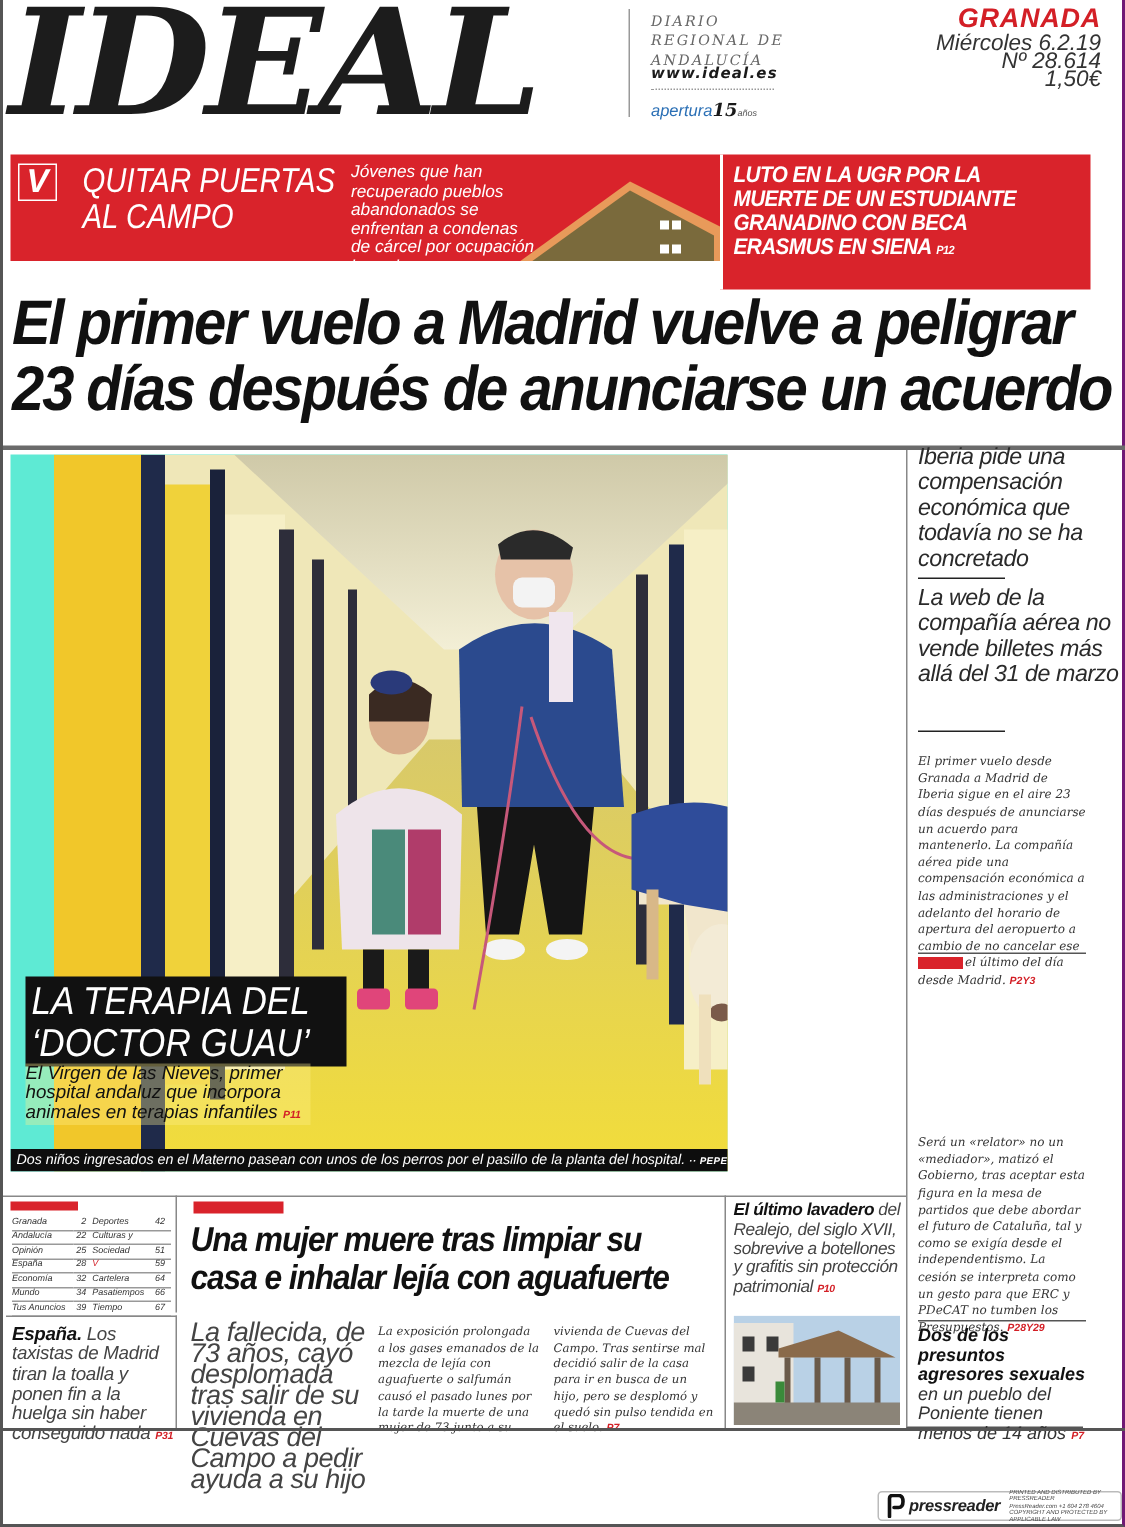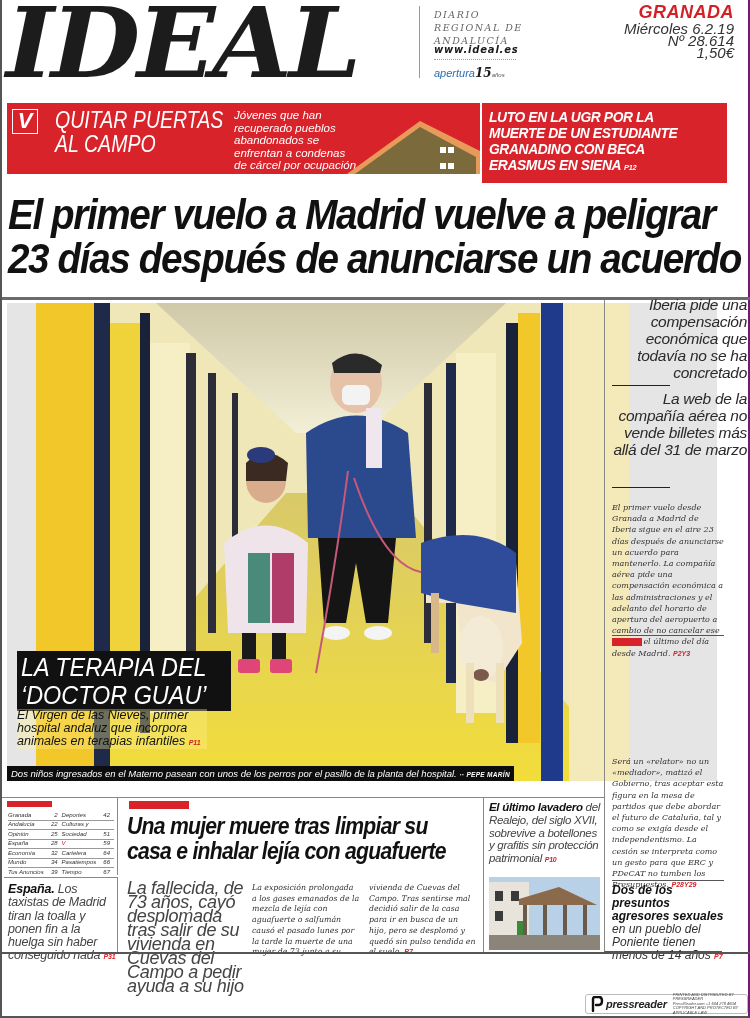--- a/index.html
+++ b/index.html
@@ -19,41 +19,41 @@
   .edition { position: absolute; right: 14px; top: 2px; text-align: right; }
   .edition .city { font-weight: bold; font-size: 18px; color: #d31f26; letter-spacing: 0.5px; }
   .edition .meta { font-size: 15px; color: #333; line-height: 12px; }
 
   
   .promo { position: absolute; left: 5px; top: 103px; width: 473px; height: 71px; background: #d9232b; overflow: hidden; }
   .promo-v { position: absolute; left: 5px; top: 6px; width: 26px; height: 25px; border: 1.5px solid #fff; color: #fff; font-weight: bold; font-size: 22px; line-height: 22px; text-align: center; }
   .promo-title { position: absolute; left: 48px; top: 5px; color: #fff; font-size: 23px; line-height: 24px; font-family: "Liberation Sans Narrow", "Liberation Sans", sans-serif; transform: scaleX(0.85); transform-origin: left top; width: 210px; }
   .promo-text { position: absolute; left: 227px; top: 6px; color: #fff; font-size: 11.5px; line-height: 12.5px; width: 125px; }
   .house { position: absolute; right: 0; top: 8px; width: 160px; height: 68px; }
-  .promo2 { position: absolute; left: 478px; top: 103px; width: 247px; height: 80px; background: #d9232b; border-left: 2px solid #fff; }
+  .promo2 { position: absolute; left: 478px; top: 103px; width: 247px; height: 90px; background: #d9232b; border-left: 2px solid #fff; }
   .promo2-text { position: absolute; left: 7px; top: 6px; color: #fff; font-size: 15px; line-height: 16px; font-weight: bold; letter-spacing: -0.4px; width: 240px; transform: scaleX(0.92); transform-origin: left top; }
   .promo2-text .ref { font-size: 8px; }
 
   
   .headline { position: absolute; left: 6px; top: 193px; width: 740px; font-size: 42px; line-height: 44px; font-weight: bold; letter-spacing: -1.5px; color: #111; transform: scaleX(0.92); transform-origin: left top; white-space: nowrap; }
   .rule-top { position: absolute; left: 0; top: 297px; width: 750px; height: 3px; background: #6b6b6b; }
 
   
-  .photo { position: absolute; left: 5px; top: 303px; width: 710px; height: 478px; overflow: hidden; background: #e5e5e5; padding-left: 29px; }
+  .photo { position: absolute; left: 5px; top: 303px; width: 478px; height: 478px; overflow: hidden; background: #5eead4; padding-left: 29px; }
   .photo svg { display: block; }
   .photo-title { position: absolute; left: 10px; top: 348px; background: #111; color: #fff; font-size: 26px; line-height: 28px; padding: 2px 4px 2px 4px; font-family: "Liberation Sans", sans-serif; }
   .photo-title span { display: block; transform: scaleX(0.9); transform-origin: left top; white-space: nowrap; }
   .photo-sub { position: absolute; left: 10px; top: 406px; color: #111; font-size: 12.5px; line-height: 13px; width: 190px; background: rgba(255,240,140,0.35); }
   .photo-sub .ref { color: #d31f26; font-weight: bold; font-size: 7px; }
   .caption { position: absolute; left: 0; bottom: 0; background: #0d0d0d; color: #fff; font-size: 9.5px; padding: 2px 4px; white-space: nowrap; }
   .caption .credit { font-weight: bold; font-size: 6.5px; letter-spacing: 0.3px; }
 
   
   .side { position: absolute; left: 602px; top: 300px; width: 148px; height: 580px; border-left: 1px solid #888; }
-  .side-deck { position: absolute; left: 7px; width: 135px; font-size: 15.5px; line-height: 17px; color: #2a2a2a; letter-spacing: -0.3px; text-align: right; }
+  .side-deck { position: absolute; left: 7px; width: 135px; font-size: 15.5px; line-height: 17px; color: #2a2a2a; letter-spacing: -0.3px; }
   .side-rule { position: absolute; left: 7px; width: 58px; border-top: 1.5px solid #222; }
   .side-body { position: absolute; left: 7px; top: 202px; width: 112px; font-family: "DejaVu Serif", serif; font-size: 8px; line-height: 11.2px; color: #333; }
   .ref-red { color: #d31f26; font-weight: bold; font-family: "Liberation Sans", sans-serif; font-size: 7px; }
   .side-hr { position: absolute; left: 7px; width: 112px; border-top: 1.5px solid #555; }
   .red-tab { position: absolute; height: 8px; background: #d9232b; }
   .side-head2 { position: absolute; left: 7px; top: 352px; width: 135px; font-size: 14px; line-height: 15px; font-weight: bold; color: #111; letter-spacing: -0.3px; }
   .side-body2 { position: absolute; left: 7px; top: 456px; width: 112px; font-family: "DejaVu Serif", serif; font-size: 8px; line-height: 11.2px; color: #333; }
 
   .bottom-right { position: absolute; left: 602px; top: 880px; width: 118px; height: 72px; border-left: 1px solid #888; border-bottom: 1.5px solid #555; }
   .bottom-right .txt { position: absolute; left: 7px; top: 4px; width: 112px; font-size: 12px; line-height: 13px; color: #333; }

